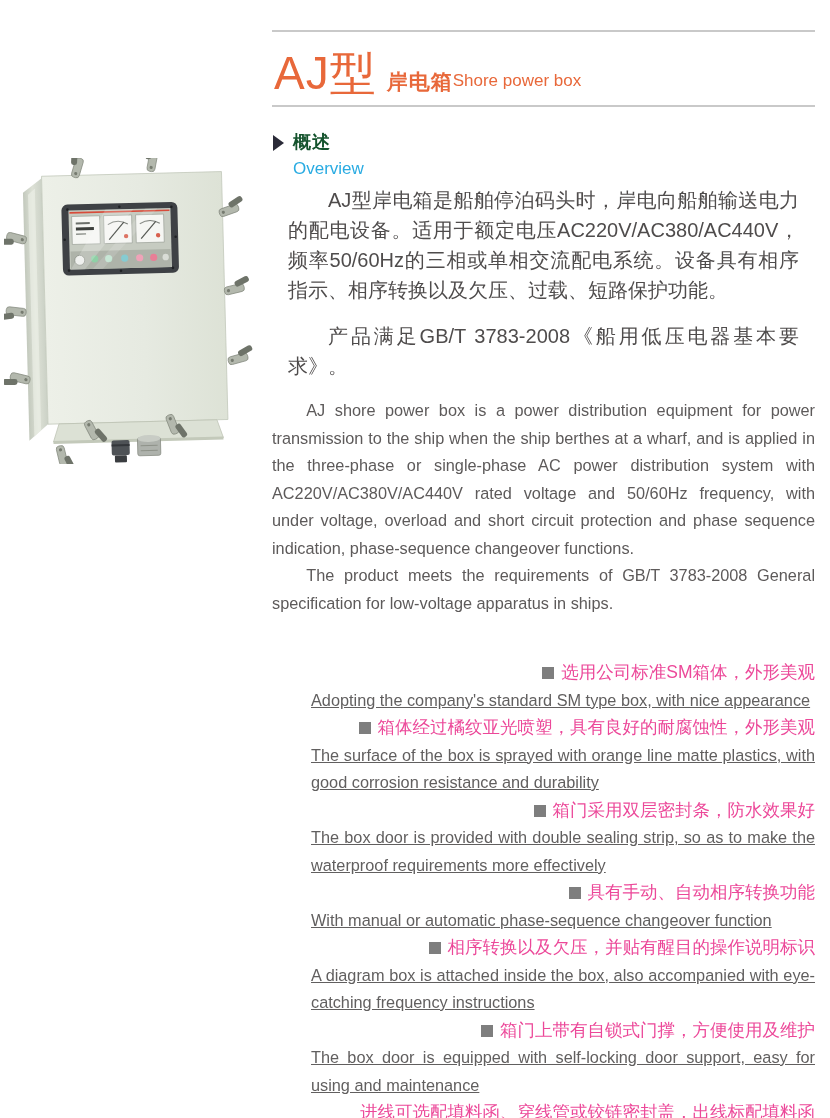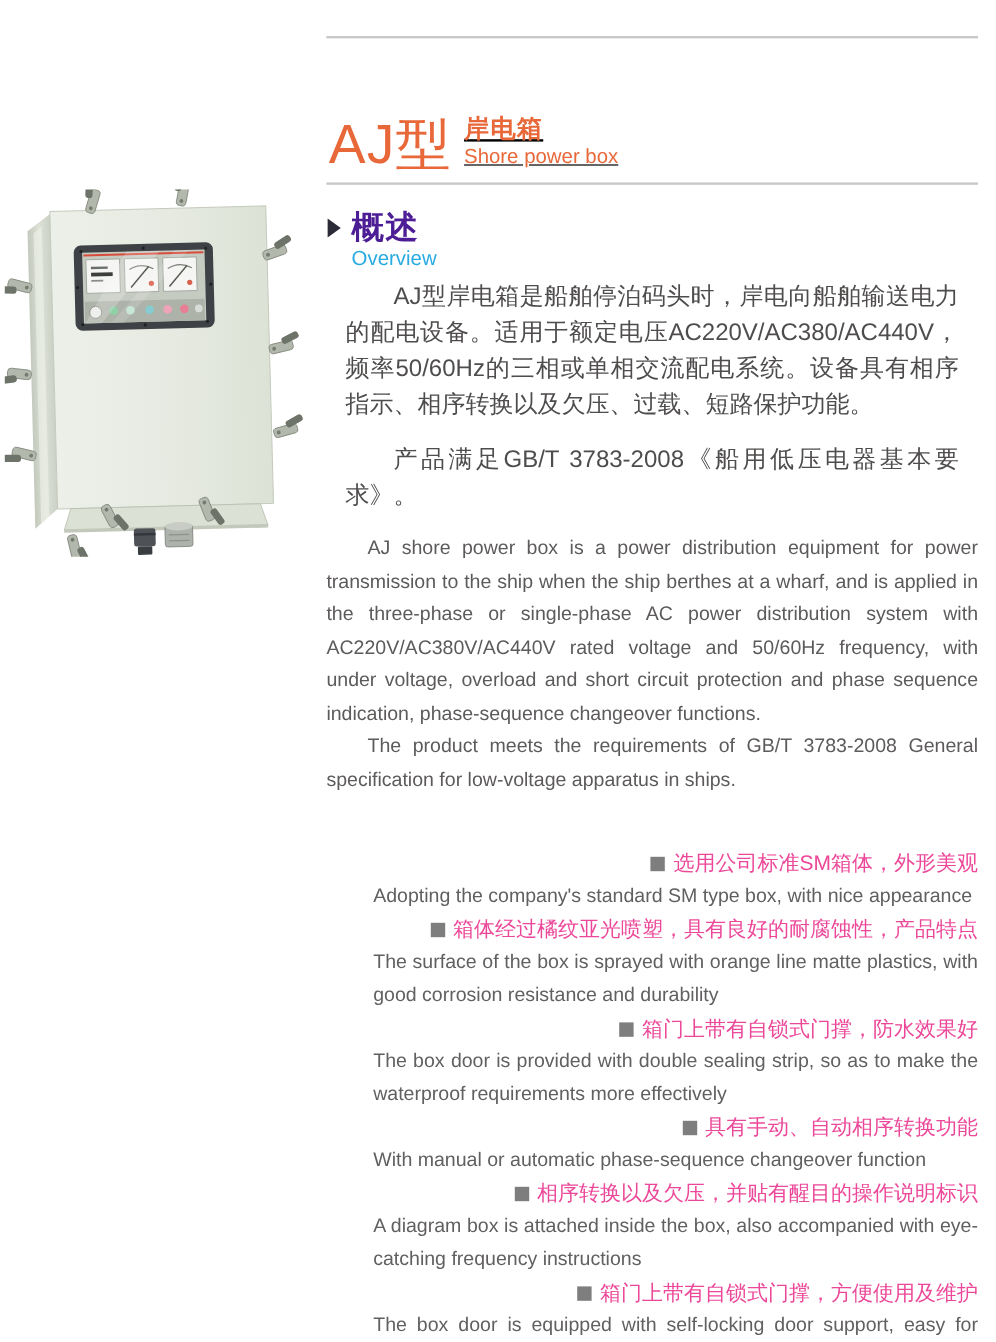--- a/index.html
+++ b/index.html
@@ -12,56 +12,57 @@
 
   
   .product-photo { position:absolute; left:4px; top:158px; width:252px; height:306px; }
 
   
   .content { position:absolute; left:272px; top:0; width:543px; }
 
   .rule { border-top:2px solid #c9c9c9; height:0; }
   .rule.top { margin-top:30px; }
 
-  .title-row { display:flex; align-items:flex-end; padding:18px 0 8px 2px; height:84px;margin-top:36px; }
+  .title-row { display:flex; align-items:flex-end; padding:18px 0 8px 2px; height:73px; }
   .model { font-size:46px; line-height:48px; color:#e8683a; letter-spacing:1px; }
-  .title-stack { display:flex; flex-direction:column; margin-left:10px; padding-bottom:3px;text-decoration:underline; }
+  .title-stack { display:flex; flex-direction:row; margin-left:10px; padding-bottom:3px; }
   .t-zh { font-size:21px; line-height:24px; color:#e8683a; font-weight:bold; letter-spacing:1px; }
   .t-en { font-size:17px; line-height:21px; color:#e8683a; }
 
   section.sec { margin-top:20px; }
   .sec-head { display:flex; align-items:flex-start; }
   .tri {
     width:0; height:0; flex:none;
     border-left:11px solid #2b2b38;
     border-top:8px solid transparent;
     border-bottom:8px solid transparent;
     margin:8px 9px 0 1px;
   }
-  .sec-titles h2 { font-size:27px; line-height:30px; color:#4c1d95; font-weight:bold; letter-spacing:1px; }
+  .sec-titles h2 { font-size:18px; line-height:30px; color:#14532d; font-weight:bold; letter-spacing:1px; }
   .sec-titles h3 { font-size:17px; line-height:20px; color:#29abe2; font-weight:normal; margin-top:2px; }
 
   .ov-zh {
     font-size:20px; line-height:30px; color:#4f4c4c;
     text-align:justify; text-indent:2em; margin:16px;
   }
   .ov-zh.first { margin-top:6px; }
   .ov-en {
     font-size:16.3px; line-height:27.5px; color:#5d5a5a;
     text-align:justify; text-indent:2.1em; margin:0;
   }
   .ov-en.first { margin-top:9px; }
 
   section.features { margin-top:42px; }
   .feature-list { list-style:none; margin-top:12px; padding-left:16px; }
   .f-zh { display:flex; font-size:17.5px; line-height:27.5px; color:#ec4899;justify-content:flex-end; }
   .sq { width:12px; height:12px; background:#7e7e7e; flex:none; margin:8px 7px 0 0; }
   .f-en {
     margin-left:23px; font-size:16.3px; line-height:27.5px; color:#615f5f;
     text-align:justify;
+    text-decoration:underline;
   }
 </style>
 </head>
 <body>
 
 <div class="page">
 
   <figure class="product-photo">
     <svg width="252" height="306" viewBox="0 0 252 306">
       <defs>
@@ -201,28 +202,28 @@
         <li>
           <div class="f-zh">
               <span class="sq"></span>
               <span>选用公司标准SM箱体，外形美观</span>
             </div>
           <p class="f-en">Adopting the company's standard SM type box, with nice appearance</p>
         </li>
         <li>
           <div class="f-zh">
               <span class="sq"></span>
-              <span>箱体经过橘纹亚光喷塑，具有良好的耐腐蚀性，产品特点</span>
+              <span>箱体经过橘纹亚光喷塑，具有良好的耐腐蚀性，外形美观</span>
             </div>
           <p class="f-en">The surface of the box is sprayed with orange line matte plastics, with good corrosion resistance and durability</p>
         </li>
         <li>
           <div class="f-zh">
               <span class="sq"></span>
-              <span>箱门上带有自锁式门撑，防水效果好</span>
+              <span>箱门采用双层密封条，防水效果好</span>
             </div>
           <p class="f-en">The box door is provided with double sealing strip, so as to make the waterproof requirements more effectively</p>
         </li>
         <li>
           <div class="f-zh">
               <span class="sq"></span>
               <span>具有手动、自动相序转换功能</span>
             </div>
           <p class="f-en">With manual or automatic phase-sequence changeover function</p>
         </li>

